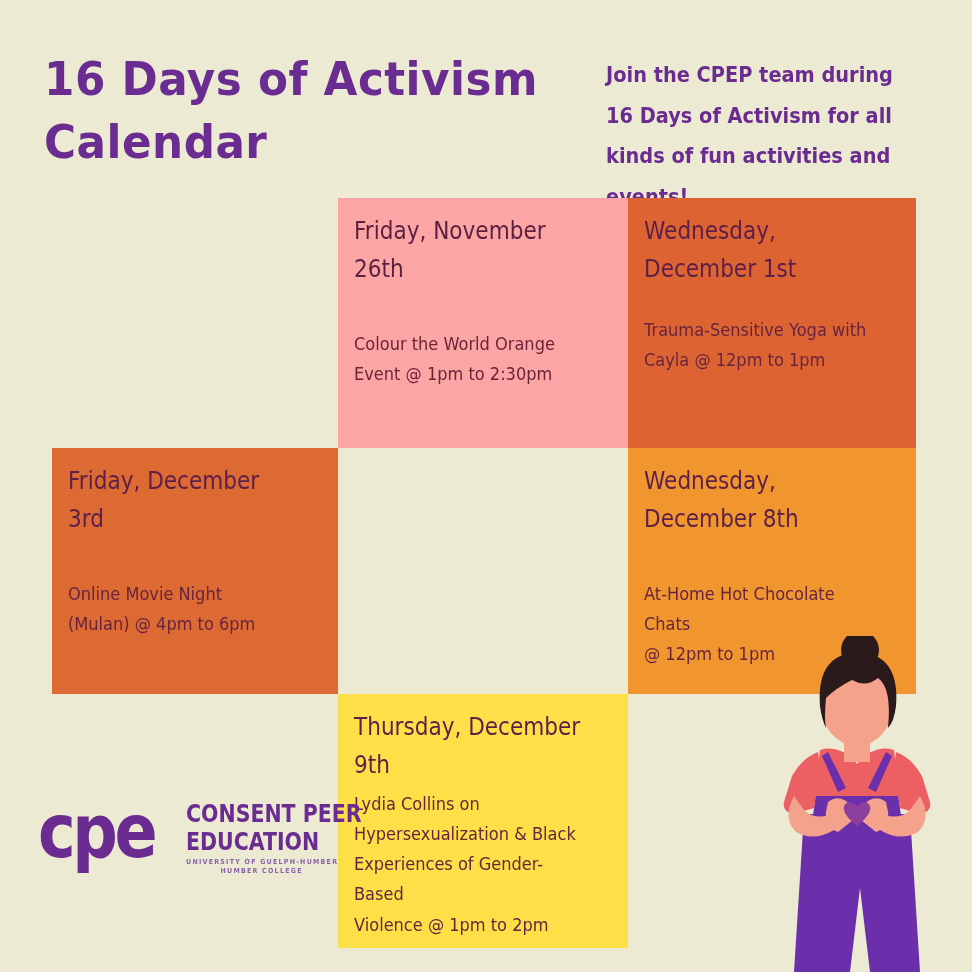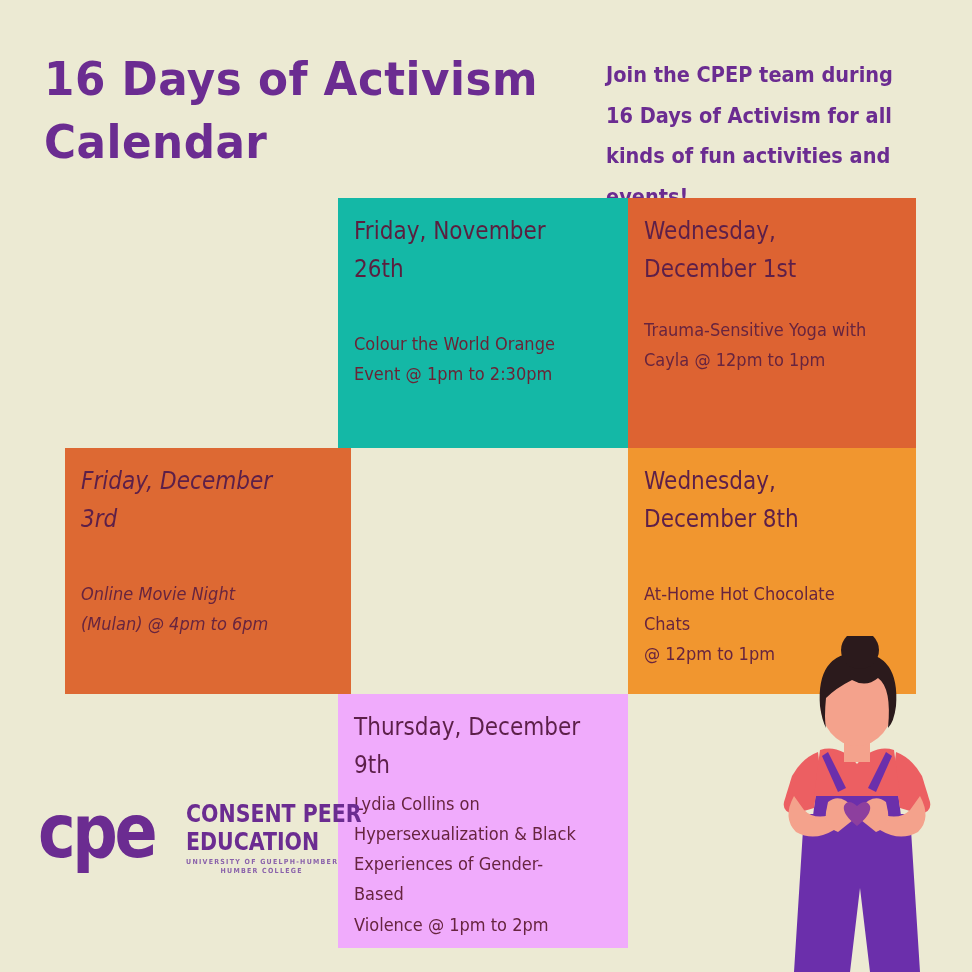--- a/index.html
+++ b/index.html
@@ -87,21 +87,21 @@
   }
   .cell.gap-lg .desc { margin-top: 40px; }
   .cell.gap-md .desc { margin-top: 26px; }
   .cell.gap-sm .desc { margin-top: 10px; }
   .cell.gap-none .desc { margin-top: 4px; }
 
   
   .c-r1c1 { left: 0px;   top: 0px;   width: 286px; height: 250px; }
   .c-r1c2 { left: 286px; top: 0px;   width: 290px; height: 250px; }
   .c-r1c3 { left: 576px; top: 0px;   width: 288px; height: 250px; }
-  .c-r2c1 { left: 13px;   top: 250px; width: 286px; height: 246px; font-style: italic; }
+  .c-r2c1 { left: 0px;   top: 250px; width: 286px; height: 246px; }
   .c-r2c2 { left: 286px; top: 250px; width: 290px; height: 246px; }
   .c-r2c3 { left: 576px; top: 250px; width: 288px; height: 246px; }
   .c-r3c2 { left: 286px; top: 496px; width: 290px; height: 254px; }
 
   
   #logo {
     position: absolute;
     left: 38px;
     top: 792px;
     width: 292px;
@@ -166,21 +166,21 @@
 
 <div id="poster">
 
   <div class="title">16 Days of Activism
 Calendar</div>
   <div class="subtitle">Join the CPEP team during 16 Days of Activism for all kinds of fun activities and events!</div>
 
   <div id="calendar">
 
 
-    <div class="cell c-r1c2 gap-lg" style="background: #14b8a6;">
+    <div class="cell c-r1c2 gap-lg" style="background: #fca5a5;">
       <div class="date" style="color: rgb(91, 31, 63);">Friday, November
 26th</div>
       <div class="desc" style="color: rgb(107, 36, 54);">Colour the World Orange
 Event @ 1pm to 2:30pm</div>
     </div>
 
     <div class="cell c-r1c3 gap-md" style="background: rgb(221, 99, 50);">
       <div class="date" style="color: rgb(92, 31, 73);">Wednesday,
 December 1st</div>
       <div class="desc" style="color: rgb(103, 36, 63);">Trauma-Sensitive Yoga with
@@ -195,21 +195,21 @@
     </div>
 
 
     <div class="cell c-r2c3 gap-lg" style="background: rgb(241, 150, 47);">
       <div class="date" style="color: rgb(92, 31, 73);">Wednesday,
 December 8th</div>
       <div class="desc" style="color: rgb(103, 36, 63);">At-Home Hot Chocolate Chats
 @ 12pm to 1pm</div>
     </div>
 
-    <div class="cell c-r3c2 gap-none" style="background: #f0abfc;">
+    <div class="cell c-r3c2 gap-none" style="background: #fde047;">
       <div class="date" style="color: rgb(92, 31, 73);">Thursday, December
 9th</div>
       <div class="desc" style="color: rgb(103, 36, 63);">Lydia Collins on
 Hypersexualization &amp; Black
 Experiences of Gender-Based
 Violence @ 1pm to 2pm</div>
     </div>
 
   </div>
 

